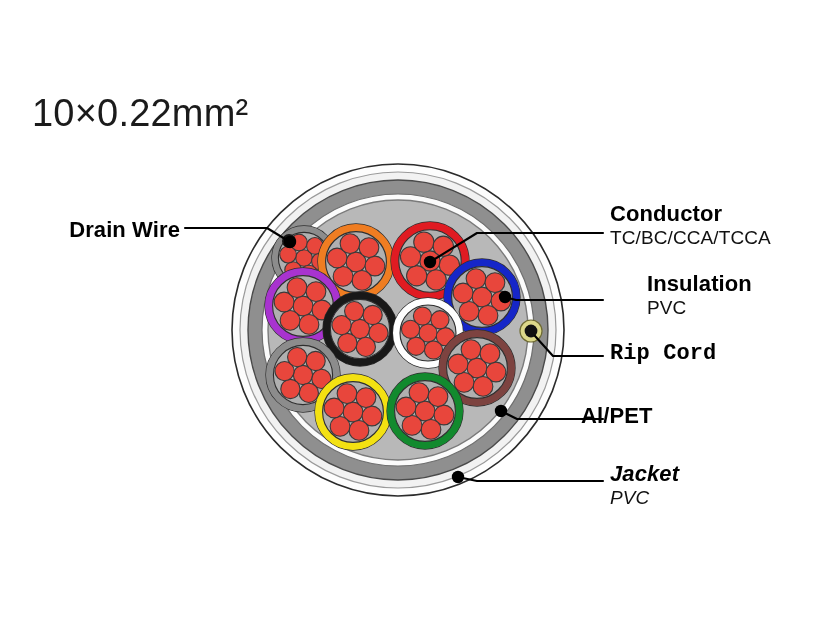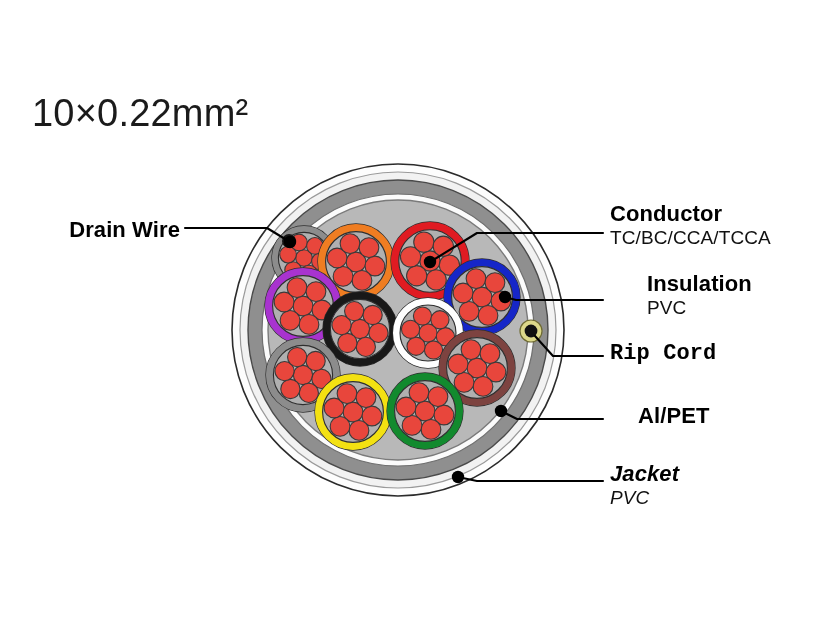--- a/index.html
+++ b/index.html
@@ -54,21 +54,21 @@
     line-height: 1.15;
     letter-spacing: 0.1px;
   }
   .callout.left-side {
     text-align: right;
   }
   #cl-drain  { left: 30px;  top: 218px; width: 150px; }
   #cl-cond   { left: 610px; top: 202px; }
   #cl-ins    { left: 610px; top: 272px; margin-left: 37px; }
   #cl-rip    { left: 610px; top: 342px; font-family: Liberation Mono, monospace; }
-  #cl-alpet  { left: 638px; top: 404px; }
+  #cl-alpet  { left: 581px; top: 404px; }
   #cl-jacket { left: 610px; top: 462px; font-style: italic; }
 </style>
 </head>
 <body>
 
 <div id="stage">
 
   <svg id="diagram" viewBox="0 0 840 630">
     <defs>
       <clipPath id="clip-shield">

